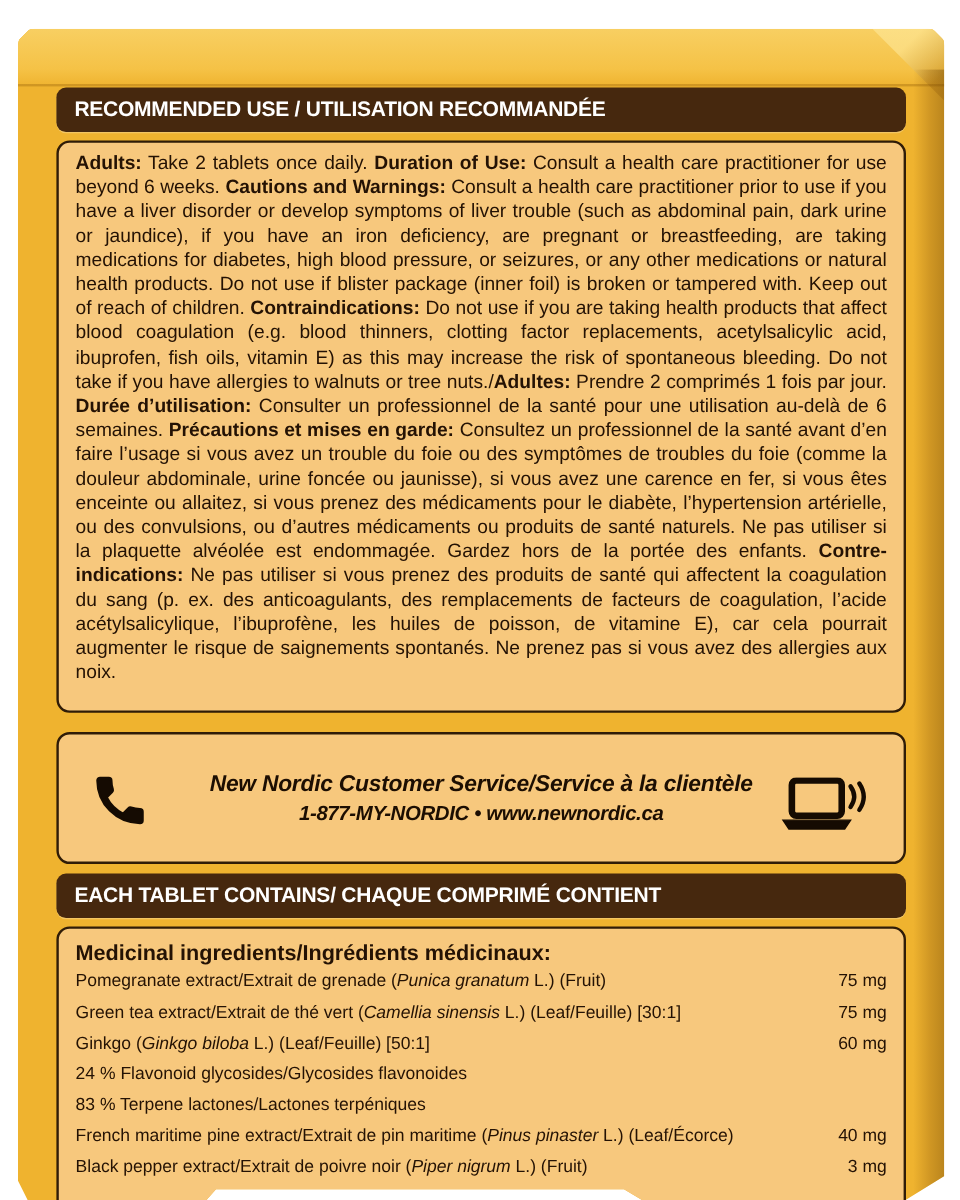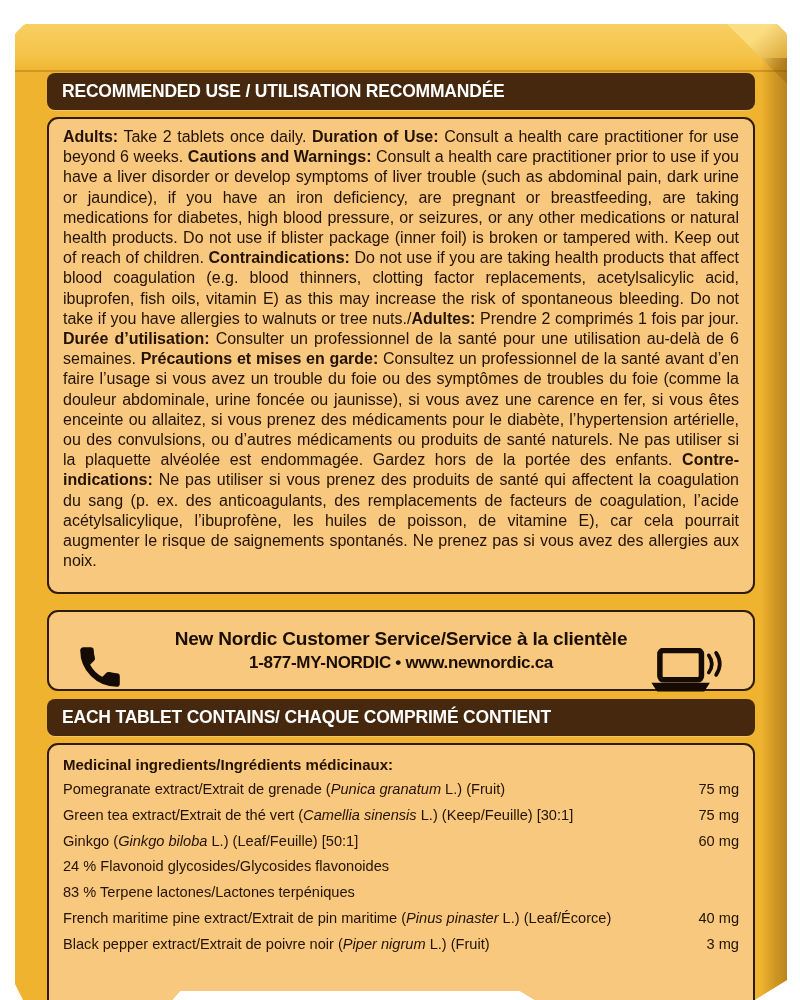--- a/index.html
+++ b/index.html
@@ -51,34 +51,35 @@
   
   .panel{
     background:#f7c87d;border:2px solid #2f1c07;border-radius:11px;
     color:#241204;box-sizing:border-box;
   }
   .panel-use{
     margin-top:7px;height:477px;padding:8px 14px;
     font-size:16px;line-height:20.2px;text-align:justify;
   }
   .panel-cs{
-    margin-top:16px;height:81px;position:relative;
+    margin-top:16px;height:110px;position:relative;
     display:flex;flex-direction:column;align-items:center;justify-content:center;
     gap:3px;
+    font-style:italic;
   }
   .cs-title{font-weight:700;font-size:19px;letter-spacing:-.2px;color:#1c0e02;}
   .cs-contact{font-weight:700;font-size:17px;letter-spacing:-.3px;color:#1c0e02;}
   .cs-phone{position:absolute;left:26px;top:30px;width:50px;height:50px;}
   .cs-laptop{position:absolute;right:26px;top:36px;width:78px;height:44px;}
 
   .panel-ingredients{
     margin-top:7px;height:272px;padding:8px 14px 6px 14px;
     font-size:14.6px;
   }
-  .med-title{font-weight:700;font-size:15px;line-height:24px;}
+  .med-title{font-weight:700;font-size:18px;line-height:24px;}
   .ing-row{display:flex;line-height:25.8px;}
   .ing-name{flex:1;padding-right:10px;}
   .ing-amt{white-space:nowrap;text-align:right;min-width:52px;}
   .vitamin-block{
     margin-top:5px;padding-top:6px;border-top:1.6px solid #3a240a;
     display:flex;justify-content:space-between;line-height:22px;
   }
   .vit-name{font-weight:700;}
   .vit-value{padding-right:34px;}
 
@@ -118,21 +119,21 @@
     <div class="bar second">EACH TABLET CONTAINS/ CHAQUE COMPRIMÉ CONTIENT</div>
 
     <div class="panel panel-ingredients">
       <div class="med-title">Medicinal ingredients/Ingrédients médicinaux:</div>
 
       <div class="ing-row">
         <span class="ing-name"><span>Pomegranate extract/Extrait de grenade (</span><span style="font-style: italic;">Punica granatum</span><span> L.) (Fruit)</span></span>
         <span class="ing-amt">75 mg</span>
       </div>
       <div class="ing-row">
-        <span class="ing-name"><span>Green tea extract/Extrait de thé vert (</span><span style="font-style: italic;">Camellia sinensis</span><span> L.) (Keep/Feuille) [30:1]</span></span>
+        <span class="ing-name"><span>Green tea extract/Extrait de thé vert (</span><span style="font-style: italic;">Camellia sinensis</span><span> L.) (Leaf/Feuille) [30:1]</span></span>
         <span class="ing-amt">75 mg</span>
       </div>
       <div class="ing-row">
         <span class="ing-name"><span>Ginkgo (</span><span style="font-style: italic;">Ginkgo biloba</span><span> L.) (Leaf/Feuille) [50:1]</span></span>
         <span class="ing-amt">60 mg</span>
       </div>
       <div class="ing-row">
         <span class="ing-name"><span>24 % Flavonoid glycosides/Glycosides flavonoides</span></span>
         <span class="ing-amt"></span>
       </div>

